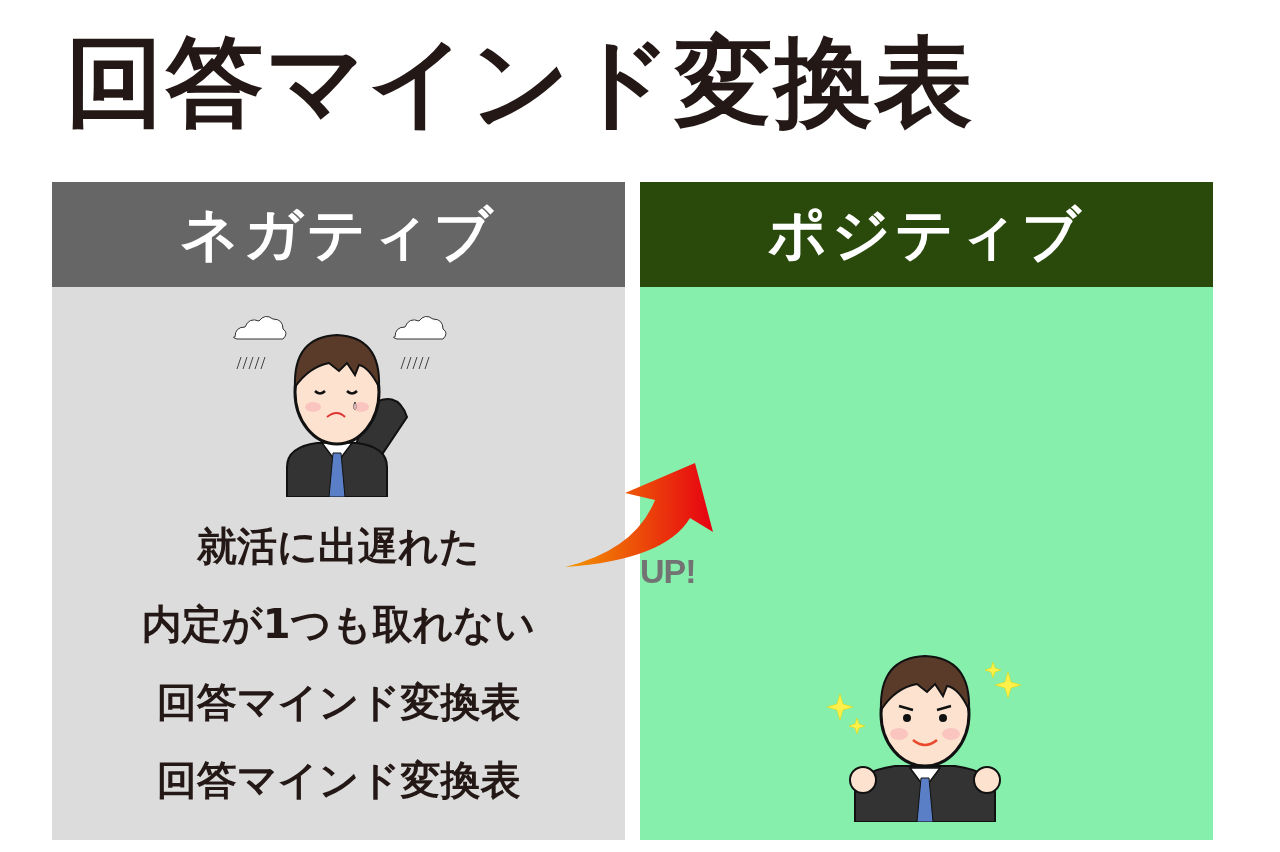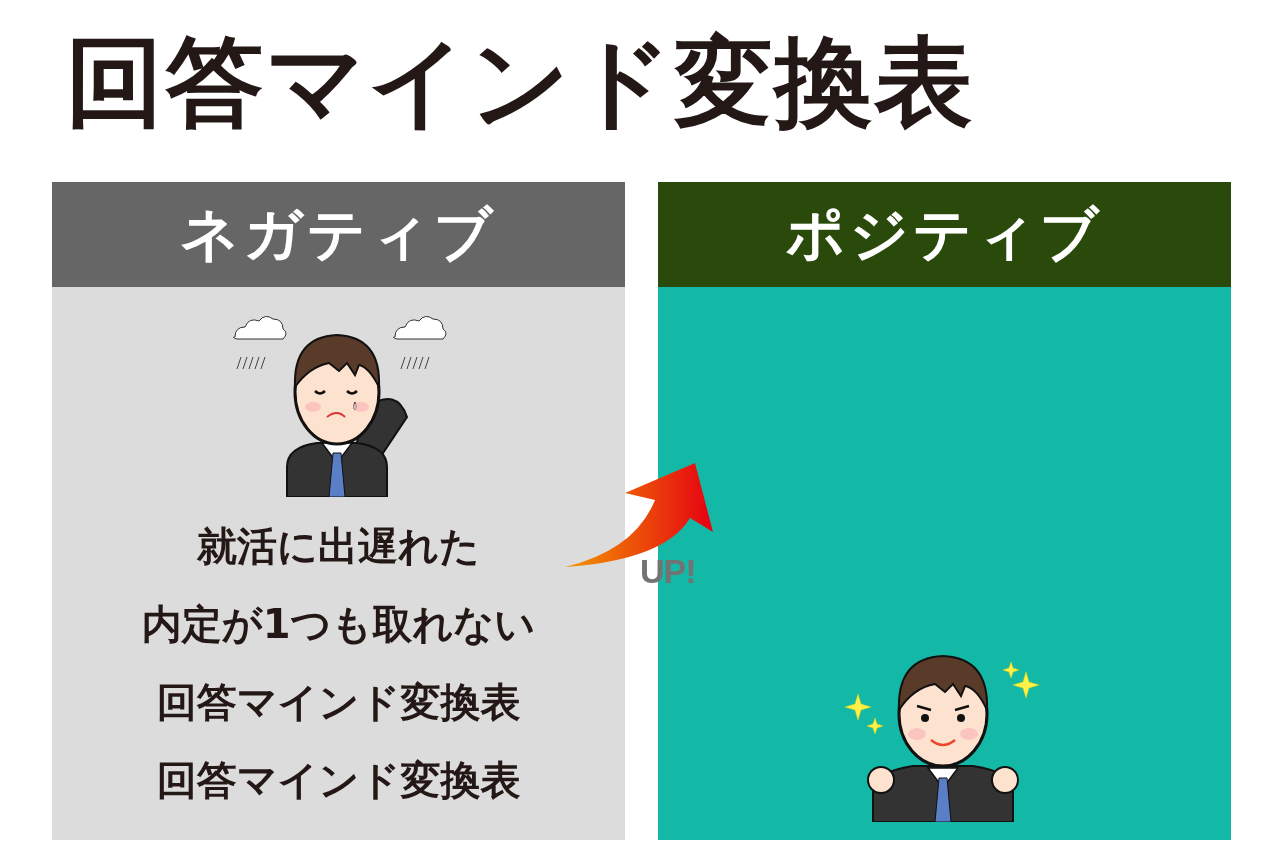--- a/index.html
+++ b/index.html
@@ -2,21 +2,21 @@
 <html><head>
 <meta charset="utf-8">
 <style>
   html, body { margin:0; padding:0; }
   body { width:1280px; height:852px; background:#ffffff; position:relative; overflow:hidden;
          font-family: "DejaVu Sans", "Liberation Sans", sans-serif; color:#231815; }
   .title { position:absolute; left:0; top:22px; width:1040px; text-align:center;
            font-size:98px; font-weight:bold; letter-spacing:2px; line-height:120px; color:#231815; }
   .panel { position:absolute; top:157px; width:573px; height:658px;margin-top:25px; }
   .panel.neg { left:52px; background:#dcdcdc; }
-  .panel.pos { left:658px; background:#14b8a6; }
+  .panel.pos { left:640px; background:#86efac; }
   .panel-head { height:105px; display:flex; align-items:center; justify-content:center;
                 color:#ffffff; font-size:58px; font-weight:bold; letter-spacing:4px; }
   .neg .panel-head { background:#666666; }
   .pos .panel-head { background:#2a4a0c; }
   .lines { position:absolute; left:0; width:100%; text-align:center; font-weight:bold; font-size:40px; color:#231815; }
   .neg .lines { top:325px; }
   .neg .lines div { height:78px; line-height:78px; }
   .pos .lines { top:145px; }
   .pos .lines div { height:78px; line-height:78px; }
   .illus { position:absolute; }

